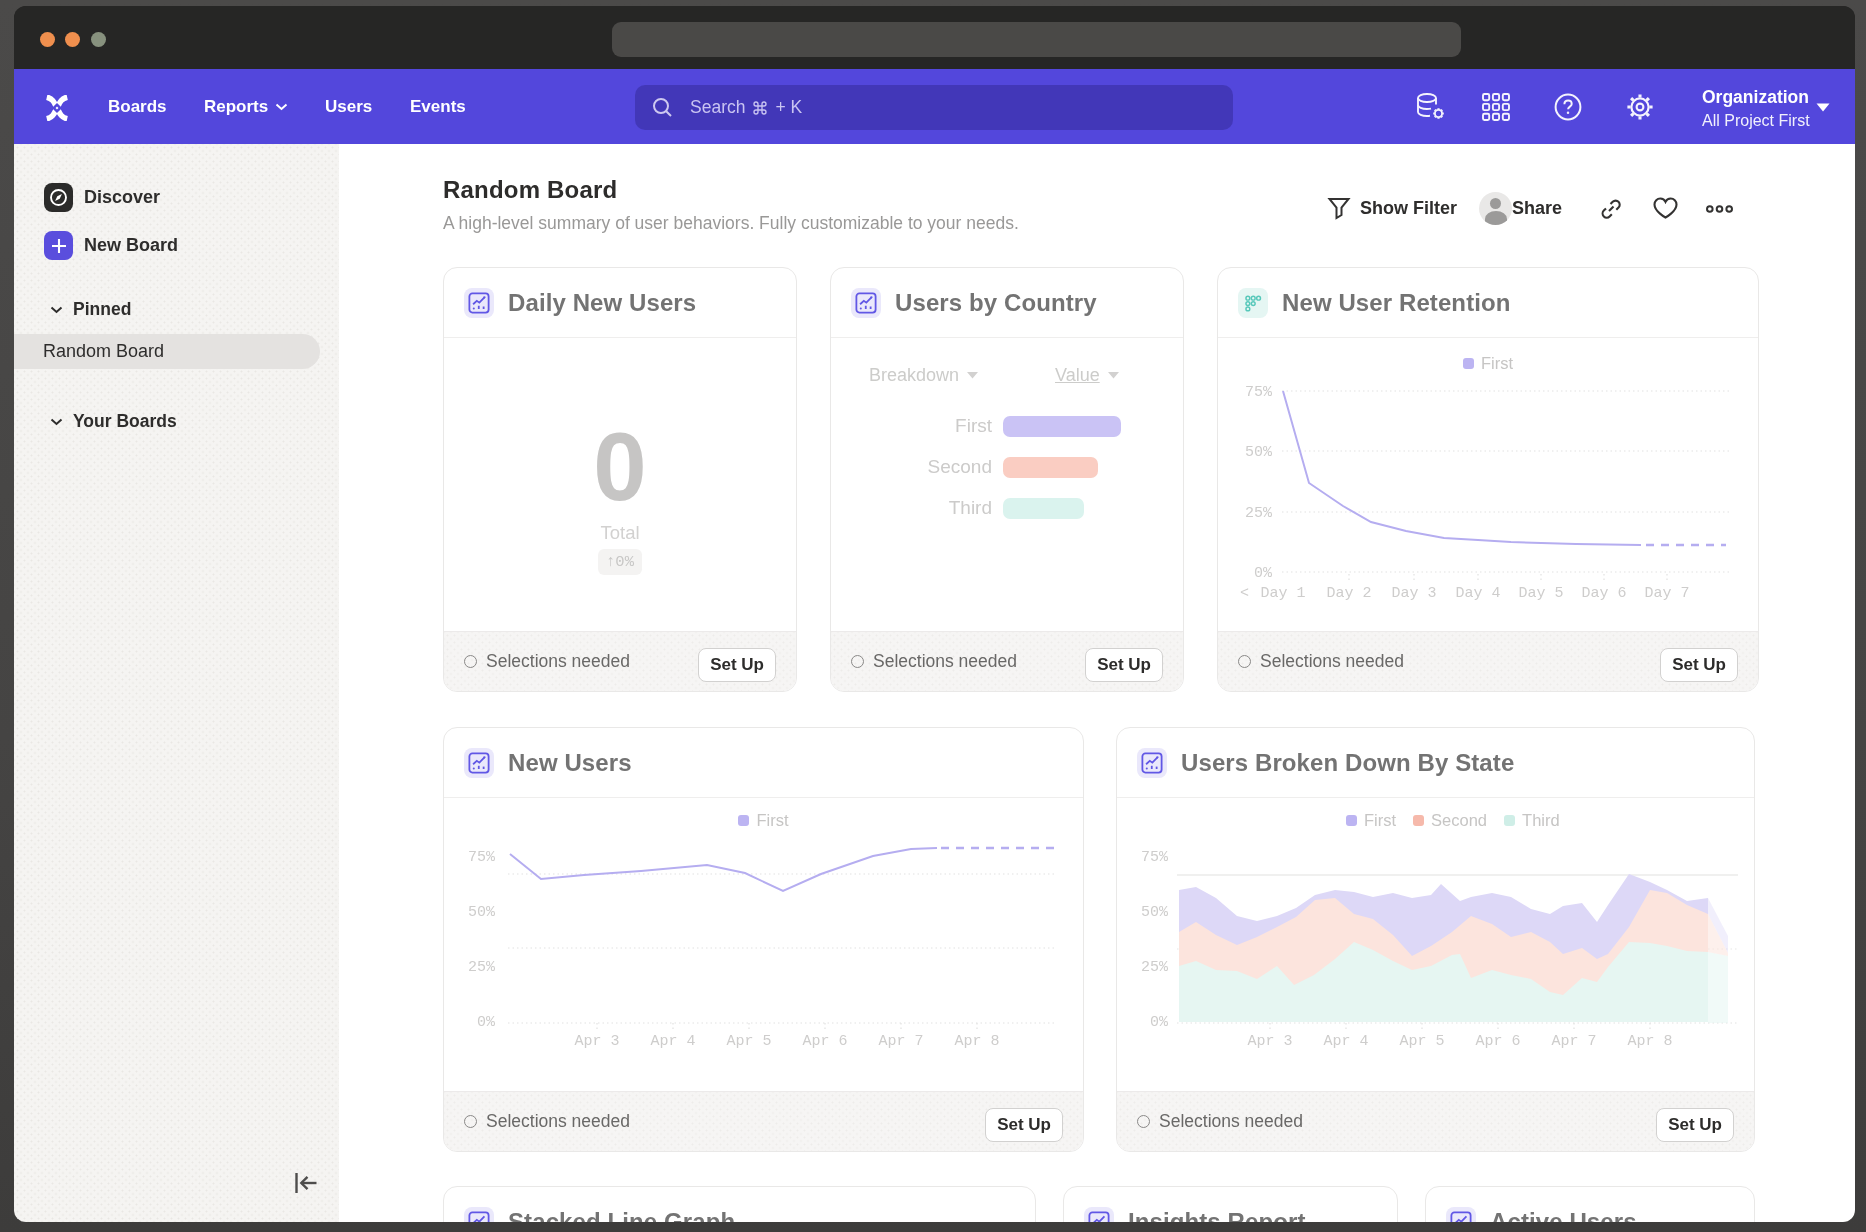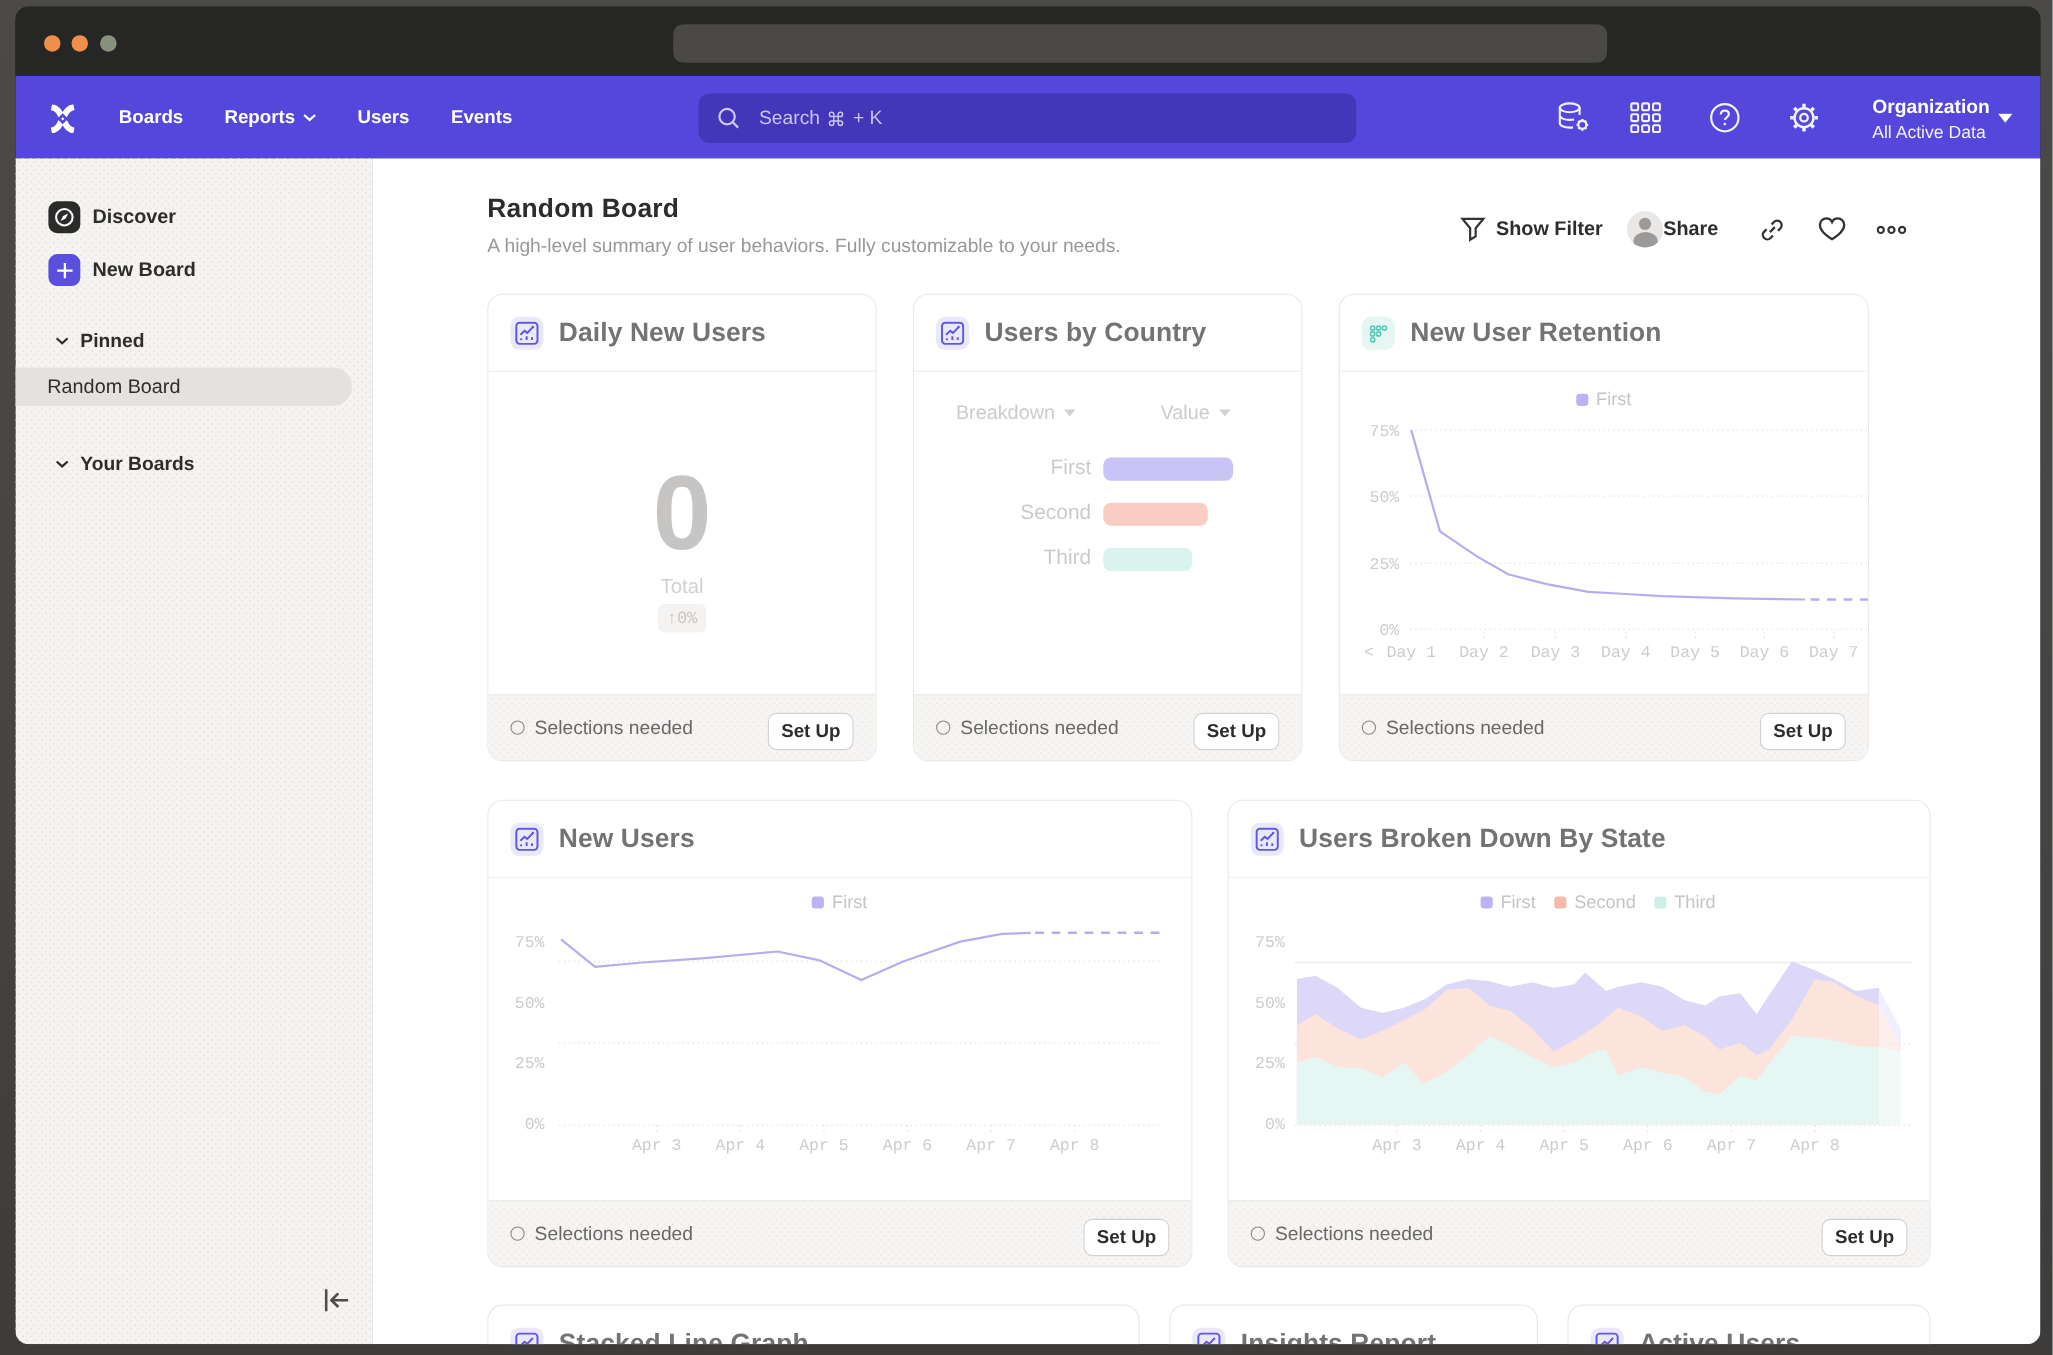--- a/index.html
+++ b/index.html
@@ -150,21 +150,21 @@
             <path d="M3.4,16 H6.6"></path>
             <path d="M25.4,16 H28.6"></path>
           <path d="M7.1,7.1 L9.4,9.4"></path>
             <path d="M22.6,22.6 L24.9,24.9"></path>
             <path d="M24.9,7.1 L22.6,9.4"></path>
             <path d="M9.4,22.6 L7.1,24.9"></path>
         </g>
       </svg>
       <div class="org">
         <div class="o1">Organization</div>
-        <div class="o2">All Active Data</div>
+        <div class="o2">All Project First</div>
       </div>
       <svg style="position:absolute; left:1802px; top:34px;" width="14" height="9" viewBox="0 0 14 9">
           <path d="M0.5,0.5 H13.5 L7,8.5 Z" fill="#fff"></path>
         </svg>
     </div>
   </div>
   <div class="content">
     <div class="side">
       <div class="sitem" style="top:39px;">
         <div class="sicon" style="background:#2b2b2a;">
@@ -267,21 +267,21 @@
                 <path d="M13.5,12.6 V14.7"></path>
             </svg>
           </div>
           <div class="ttl">Users by Country</div>
         </div>
         <div class="bd" style="left:38px; top:97px;">Breakdown
           <svg width="11" height="7" viewBox="0 0 11 7">
               <path d="M0,0 H11 L5.5,6.5 Z" fill="#d2d1d0"></path>
             </svg>
         </div>
-        <div class="bd" style="left:224px; top:97px;">Value
+        <div class="bd" style="left:224px; top:97px;text-decoration:underline;">Value
           <svg width="11" height="7" viewBox="0 0 11 7">
               <path d="M0,0 H11 L5.5,6.5 Z" fill="#d2d1d0"></path>
             </svg>
         </div>
         <div class="brow" style="left:0; top:147px;">
           <span class="lb">First</span>
             <div class="bar" style="width:118px; background:#cac3f5;"></div>
         </div>
         <div class="brow" style="left:0; top:188px;">
           <span class="lb">Second</span>
@@ -289,21 +289,21 @@
         </div>
         <div class="brow" style="left:0; top:229px;">
           <span class="lb">Third</span>
             <div class="bar" style="width:81px; background:#daf3ee;"></div>
         </div>
         <div class="cfoot">
           <div class="sel"><div class="selc"></div>Selections needed</div>
           <div class="setup">Set Up</div>
         </div>
       </div>
-      <div class="card" style="left:878px; top:123px; width:482px; height:425px;">
+      <div class="card" style="left:878px; top:123px; width:542px; height:425px;">
         <div class="chead">
           <div class="cicon teal">
             <svg width="22" height="22" viewBox="0 0 30 30" fill="none" stroke="#57c8ba" stroke-width="2">
               <circle cx="8" cy="8.5" r="2.6"></circle>
                 <circle cx="15.3" cy="8.5" r="2.6"></circle>
                 <circle cx="22.6" cy="8.5" r="2.6"></circle>
               <circle cx="8" cy="15.8" r="2.6"></circle>
                 <circle cx="15.3" cy="15.8" r="2.6"></circle>
               <circle cx="8" cy="23.1" r="2.6"></circle>
             </svg>

